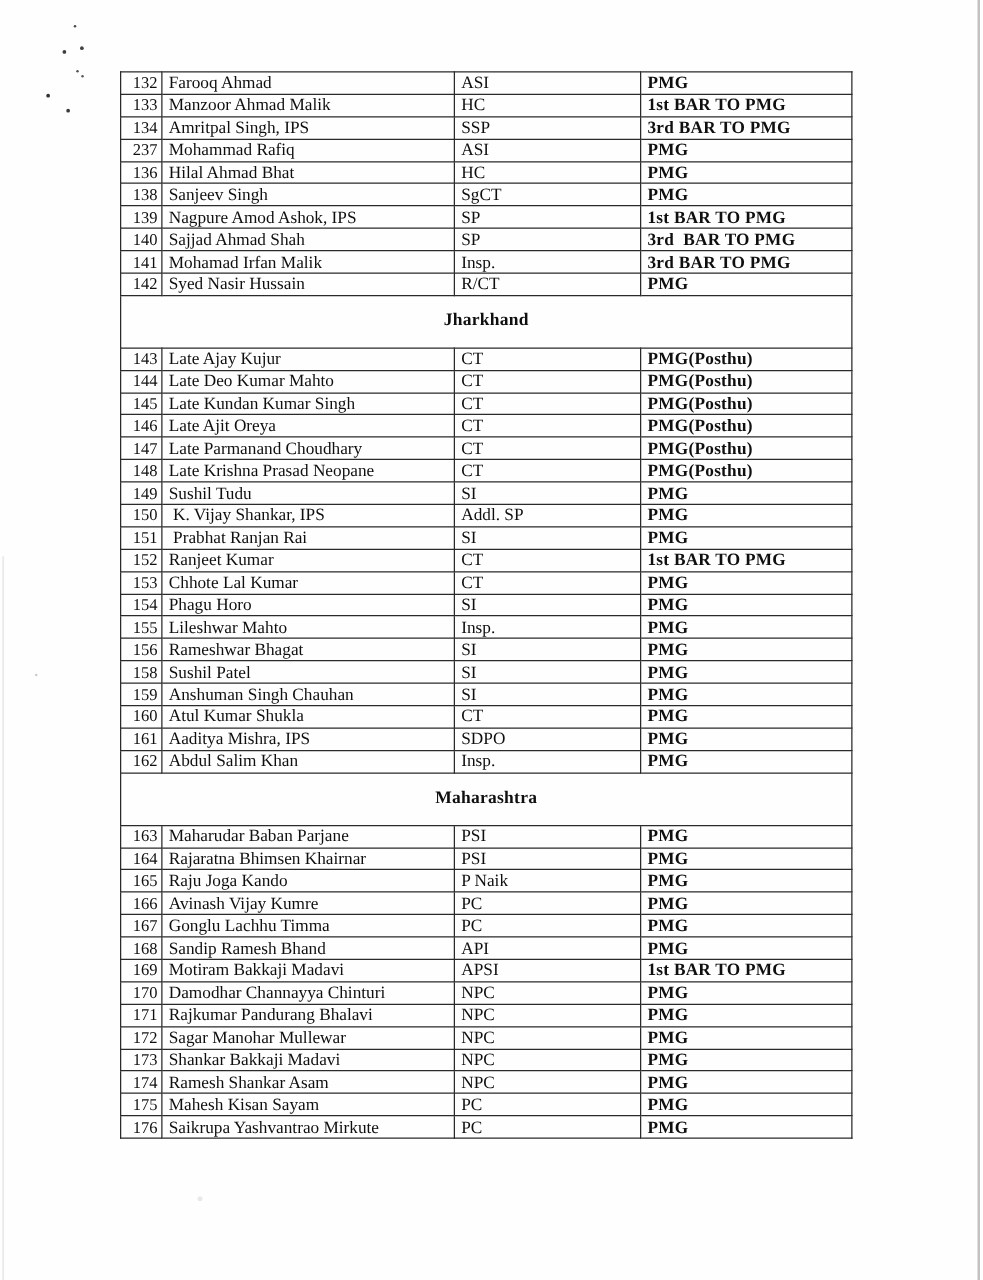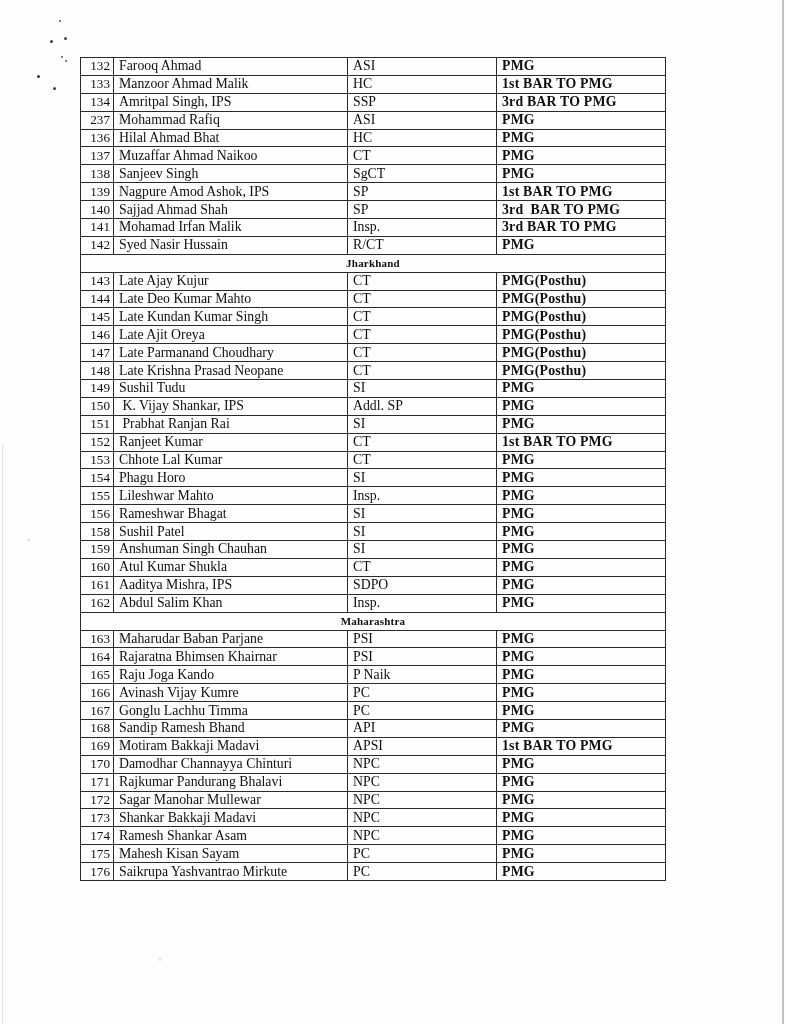--- a/index.html
+++ b/index.html
@@ -14,21 +14,21 @@
     font-family: "Liberation Serif", serif;
     overflow: hidden;
   }
   .page {
     position: absolute;
     inset: 0;
     background: #fefefe;
   }
   .doc-table {
     position: absolute;
-    left: 80px;
+    left: 96px;
     top: 57px;
     width: 585px;
     border-collapse: collapse;
     table-layout: fixed;
   }
   .doc-table td {
     border: 1.5px solid #2a2a2a;
     height: 16.9px;
     padding: 0 2px 0 5px;
     font-size: 13.8px;
@@ -47,22 +47,22 @@
     padding: 0 3px 0 0;
     font-size: 13.2px;
   }
   td.award {
     font-weight: 700;
     letter-spacing: 0.2px;
   }
   td.section {
     text-align: center;
     font-weight: 700;
-    font-size: 11px;
-    padding: 0;
+    font-size: 14px;
+    padding: 12px;
     letter-spacing: 0.2px;
   }
   .speck {
     position: absolute;
     border-radius: 50%;
   }
   .edge-line-right {
     position: absolute;
     left: 782px;
     top: 0;
@@ -112,26 +112,20 @@
         <tr>
           <td class="serial">237</td>
           <td class="name">Mohammad Rafiq</td>
           <td class="rank">ASI</td>
           <td class="award">PMG</td>
         </tr>
         <tr>
           <td class="serial">136</td>
           <td class="name">Hilal Ahmad Bhat</td>
           <td class="rank">HC</td>
-          <td class="award">PMG</td>
-        </tr>
-        <tr>
-          <td class="serial">137</td>
-          <td class="name">Muzaffar Ahmad Naikoo</td>
-          <td class="rank">CT</td>
           <td class="award">PMG</td>
         </tr>
         <tr>
           <td class="serial">138</td>
           <td class="name">Sanjeev Singh</td>
           <td class="rank">SgCT</td>
           <td class="award">PMG</td>
         </tr>
         <tr>
           <td class="serial">139</td>

